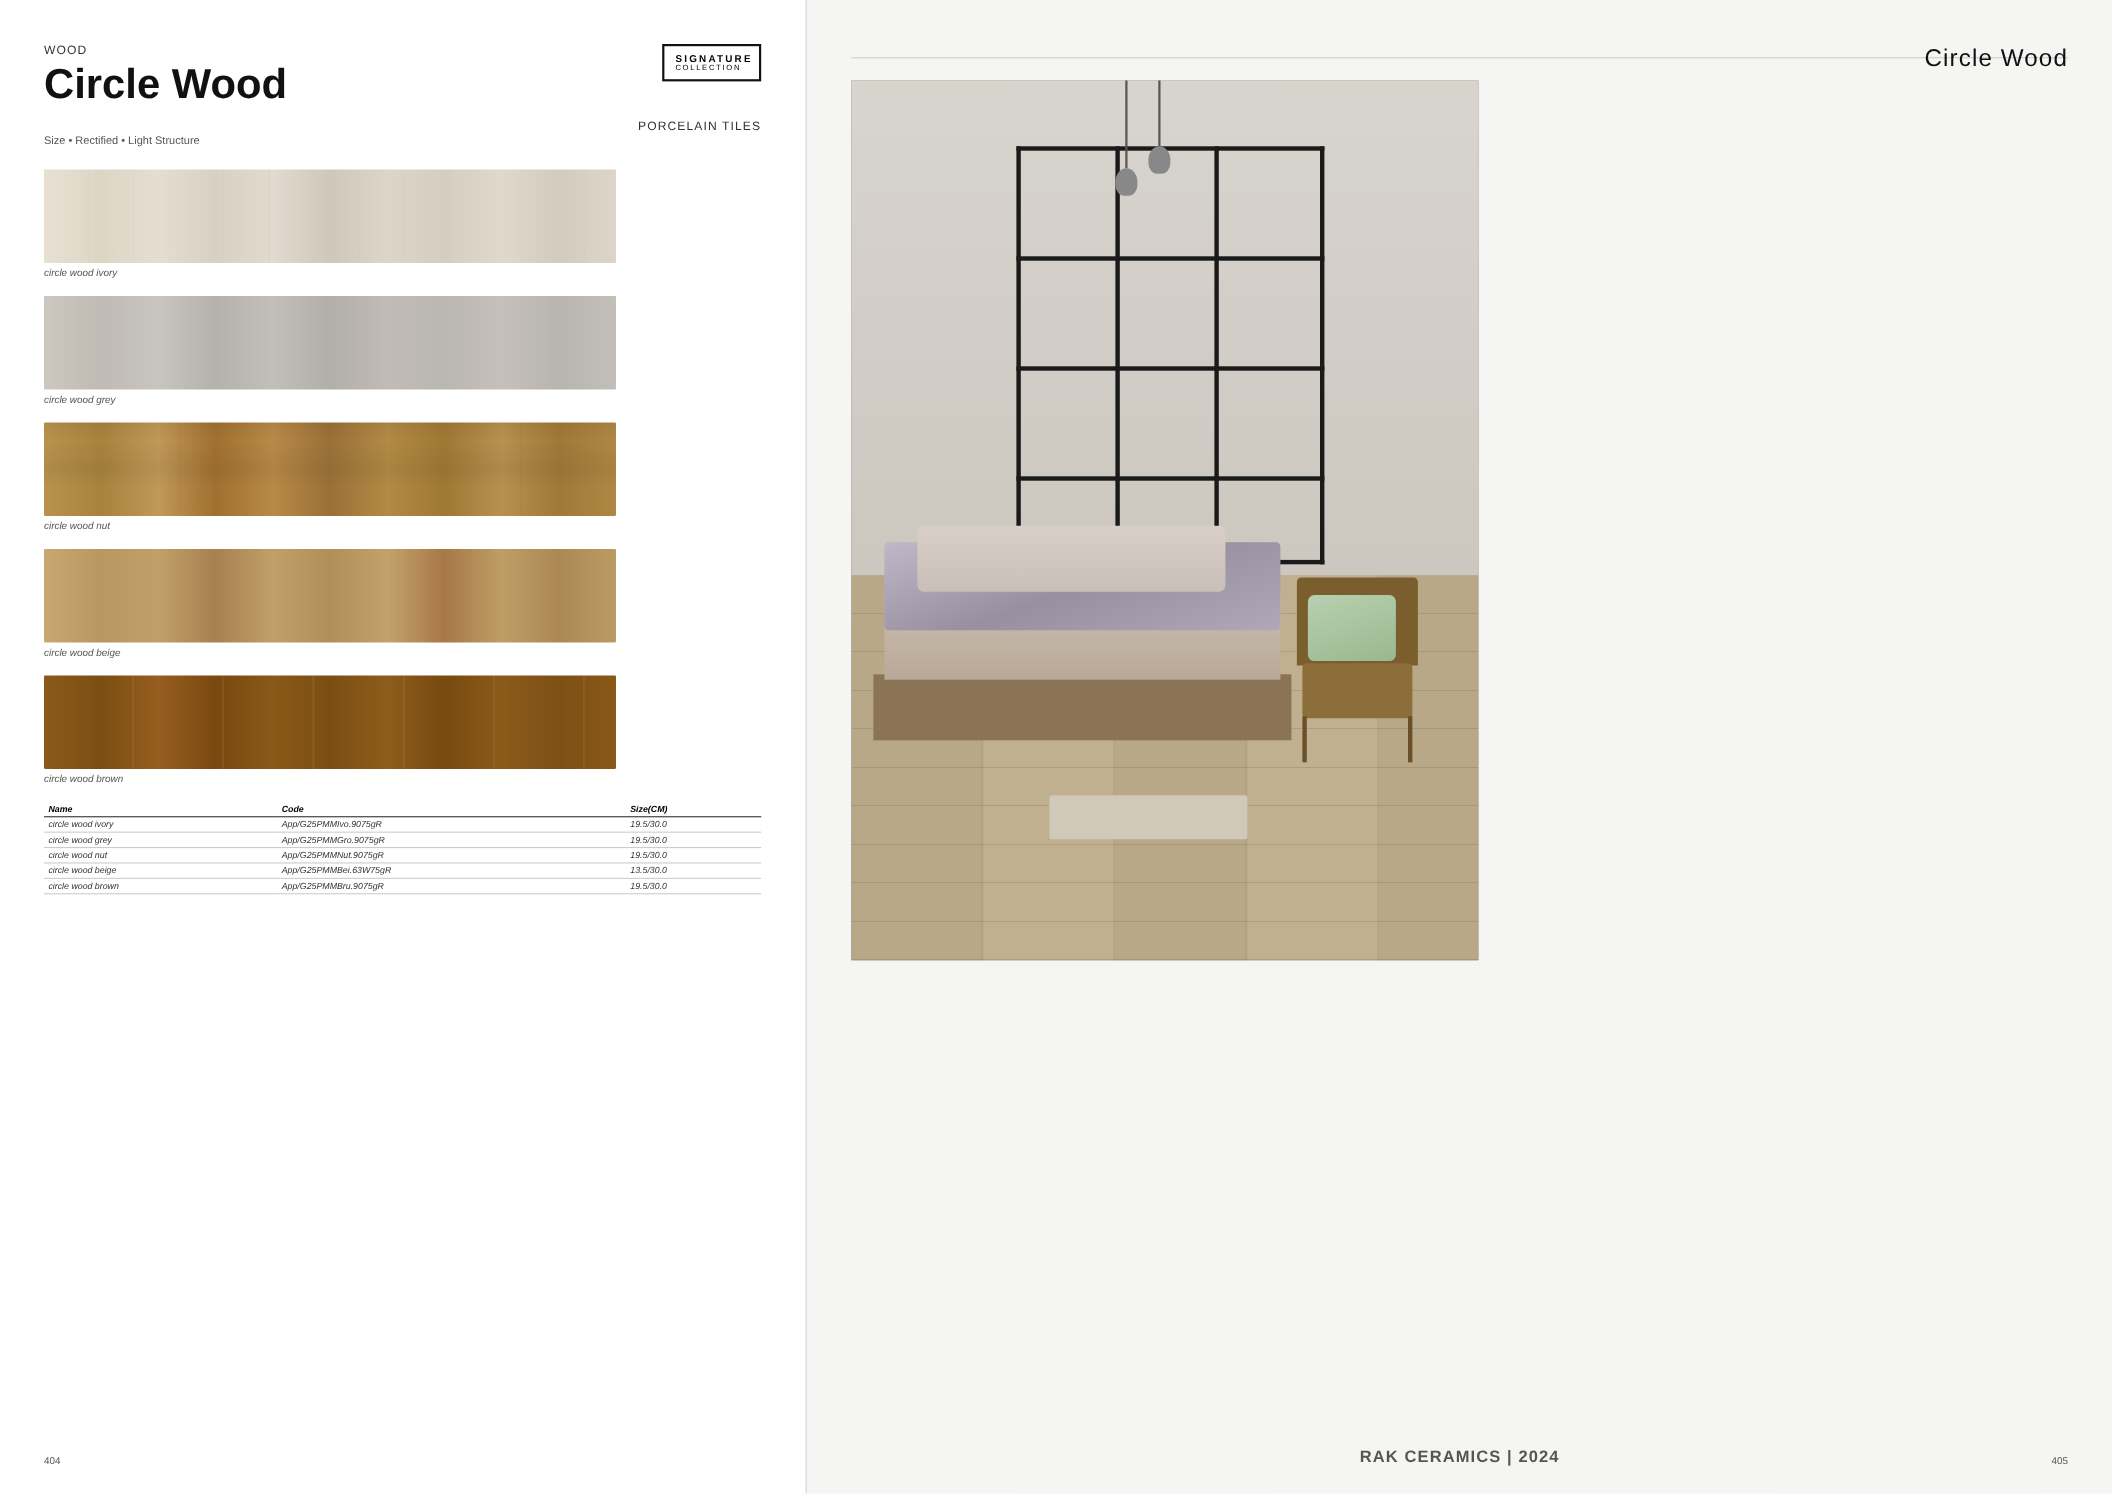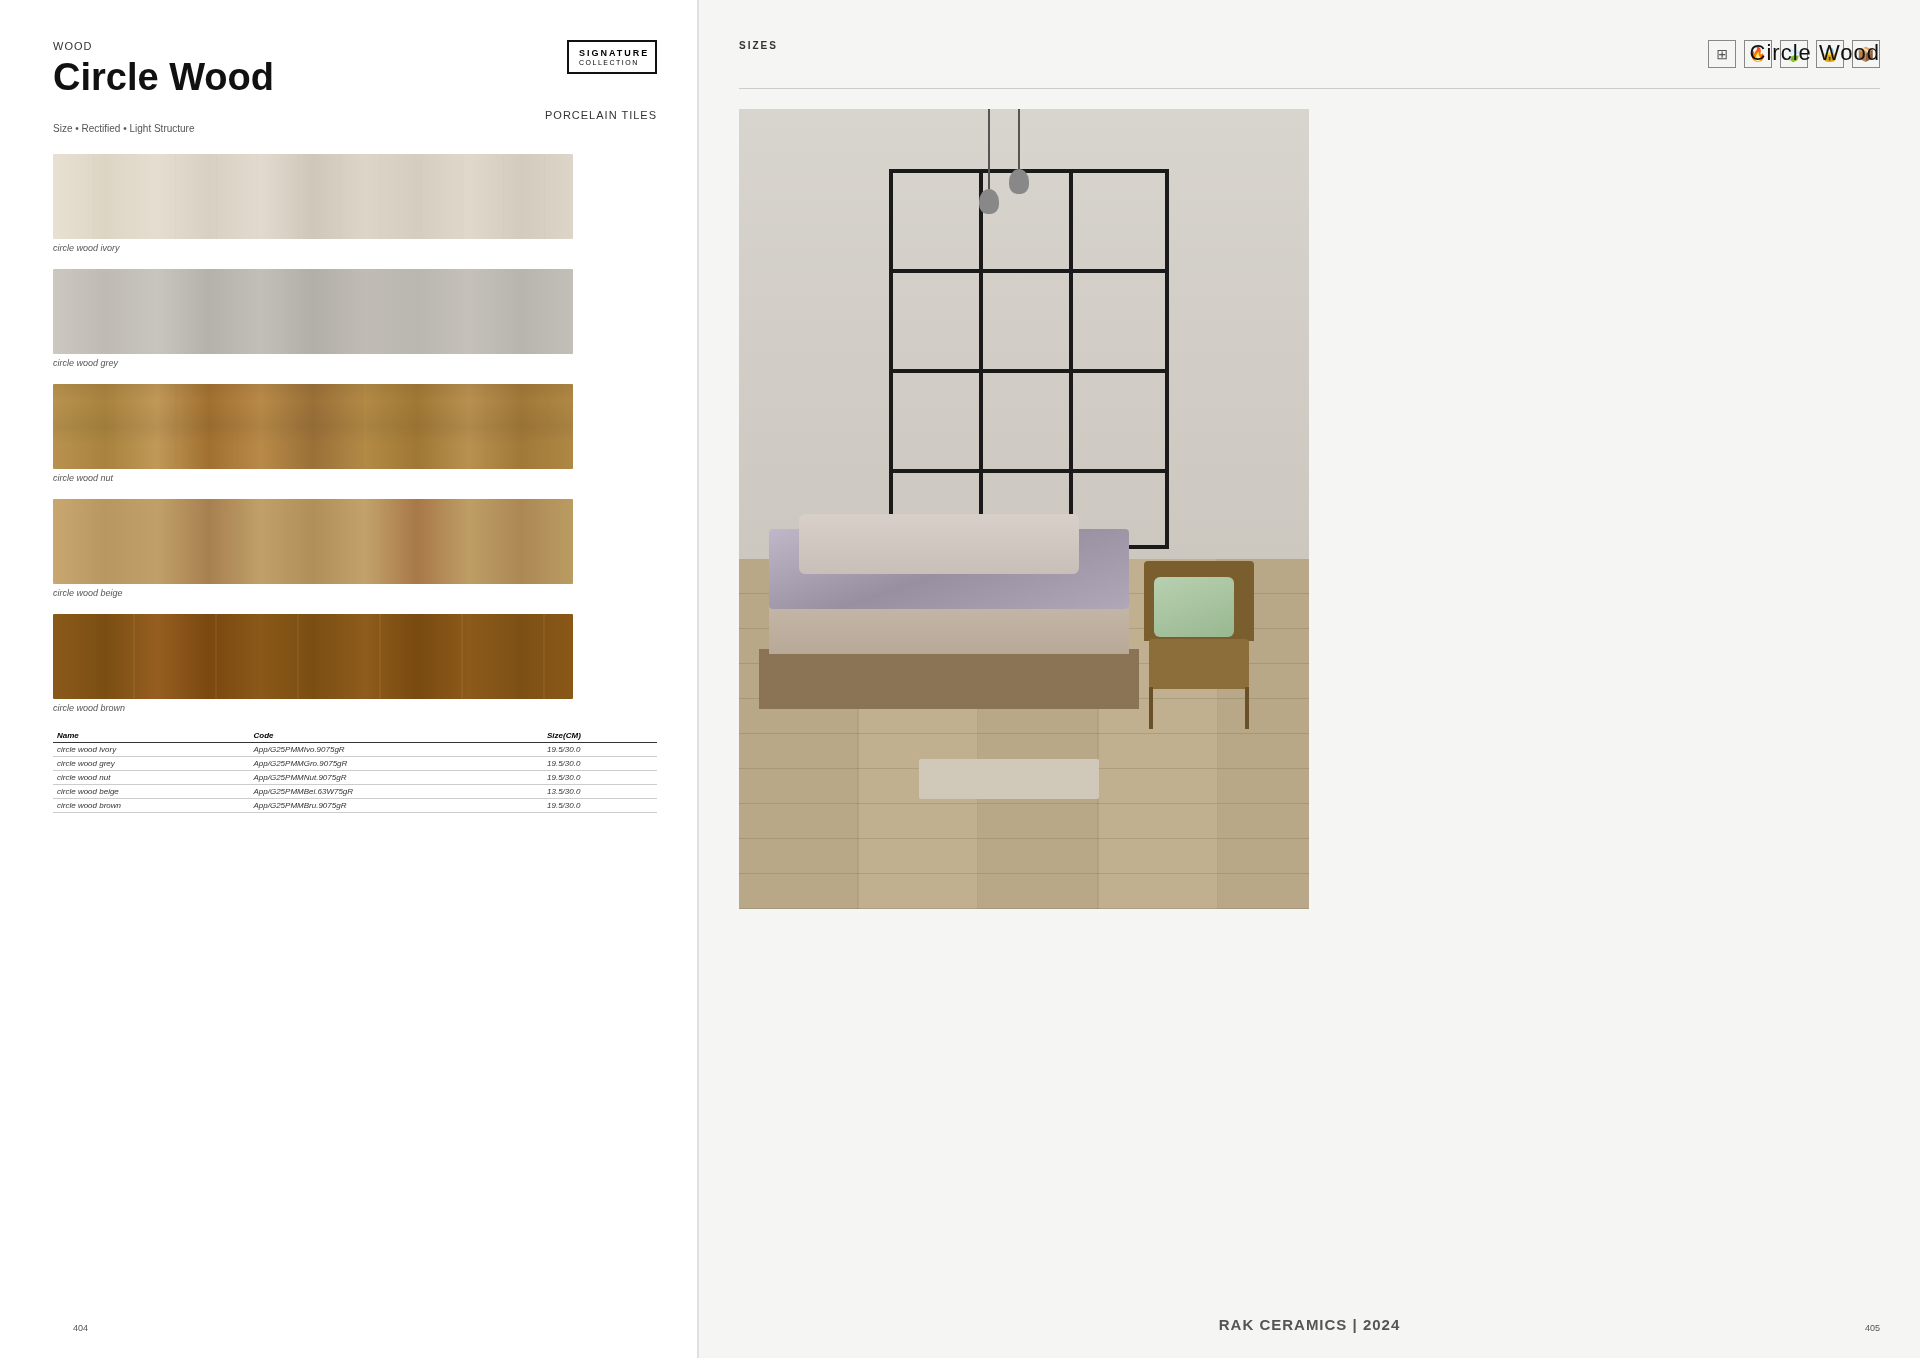--- a/index.html
+++ b/index.html
@@ -7,27 +7,26 @@
       background: #fff;
       font-family: Arial, Helvetica, sans-serif;
       width: 1920px;
       min-height: 1358px;
       display: flex;
       overflow: hidden;
     }
 
     
     .left-page {
-      width: 664px;
+      width: 732px;
       min-height: 1358px;
       background: #fff;
-      padding: 40px 40px 40px 20px;
+      padding: 40px 40px 40px 40px;
       position: relative;
       flex-shrink: 0;
-      margin-left: 33px;
     }
 
     .category-label {
       font-size: 11px;
       color: #333;
       letter-spacing: 1px;
       text-transform: uppercase;
       margin-bottom: 4px;
     }
 
@@ -593,30 +592,20 @@
 
   <div class="page-number-left">404</div>
 </div>
 
 <div class="divider"></div>
 
 <div class="right-page">
 
   <div class="top-right-title">Circle Wood</div>
 
-  <div class="right-header">
-    <div class="sizes-label">SIZES</div>
-    <div class="icons-row">
-      <div class="icon-box">⊞</div>
-      <div class="icon-box">🔥</div>
-      <div class="icon-box">🍃</div>
-      <div class="icon-box">🔒</div>
-      <div class="icon-box">📦</div>
-    </div>
-  </div>
 
   <div class="hr-line"></div>
 
 
   <div class="room-image-container">
     <div class="room-bg"></div>
     <div class="room-wall"></div>
     <div class="room-floor"></div>
 
     <div class="bathroom-bg"></div>

